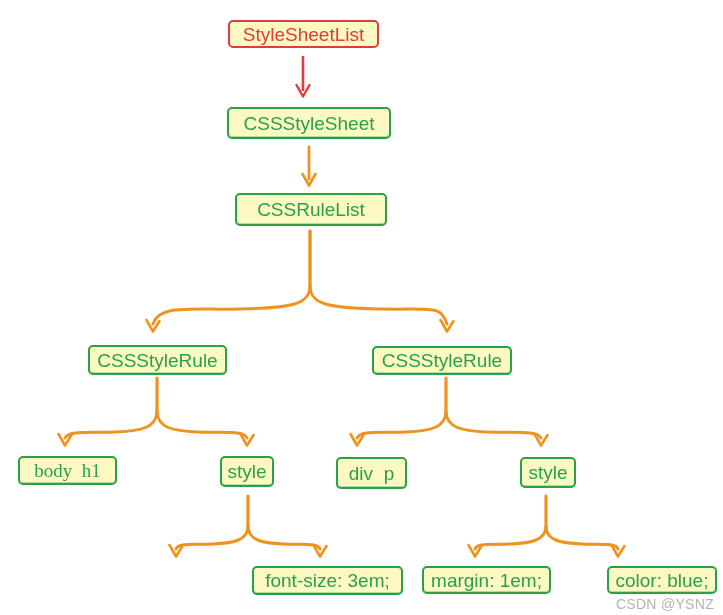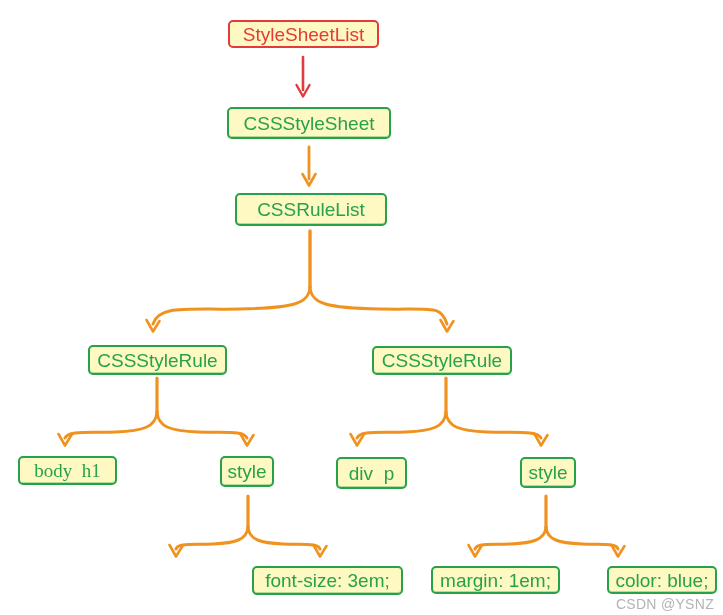--- a/index.html
+++ b/index.html
@@ -134,19 +134,19 @@
 
   <div class="node green" style="left:220px; top:456px; width:54px;  height:31px;">style</div>
 
   <div class="node green" style="left:336px; top:457px; width:71px;  height:32px;">div  p</div>
 
   <div class="node green" style="left:520px; top:457px; width:56px;  height:31px;">style</div>
 
 
   <div class="node green" style="left:252px; top:566px; width:151px; height:29px;">font-size: 3em;</div>
 
-  <div class="node green" style="left:422px; top:566px; width:129px; height:28px;margin-left:9px;">margin: 1em;</div>
+  <div class="node green" style="left:422px; top:566px; width:129px; height:28px;">margin: 1em;</div>
 
   <div class="node green" style="left:583px; top:566px; width:110px; height:28px;margin-left:24px;">color: blue;</div>
 
   <div class="watermark">CSDN @YSNZ</div>
 
 </div>
 
 </body></html>

